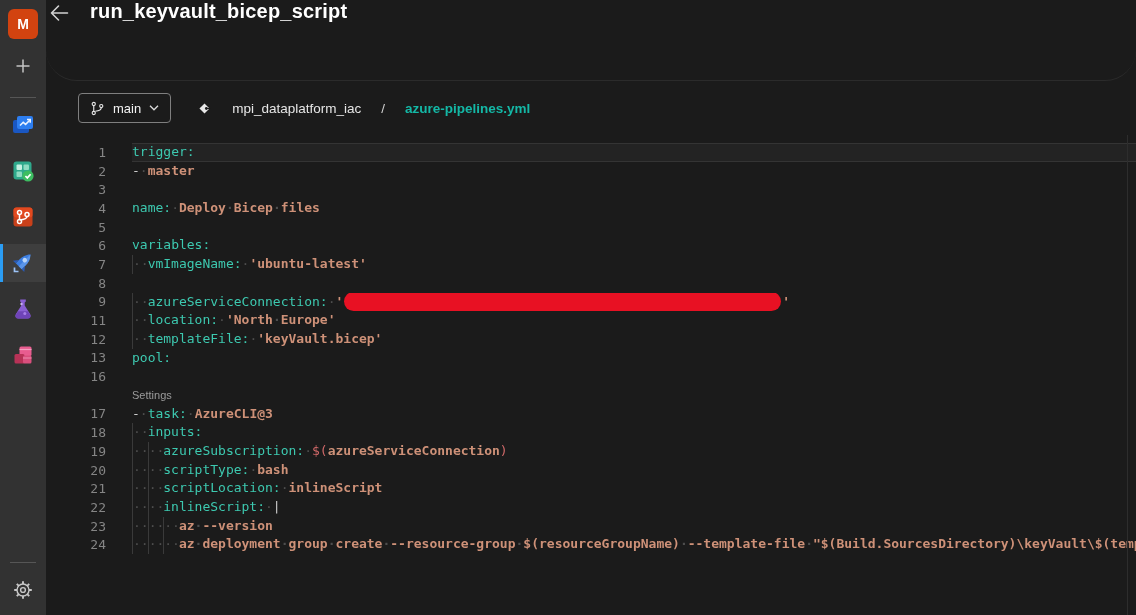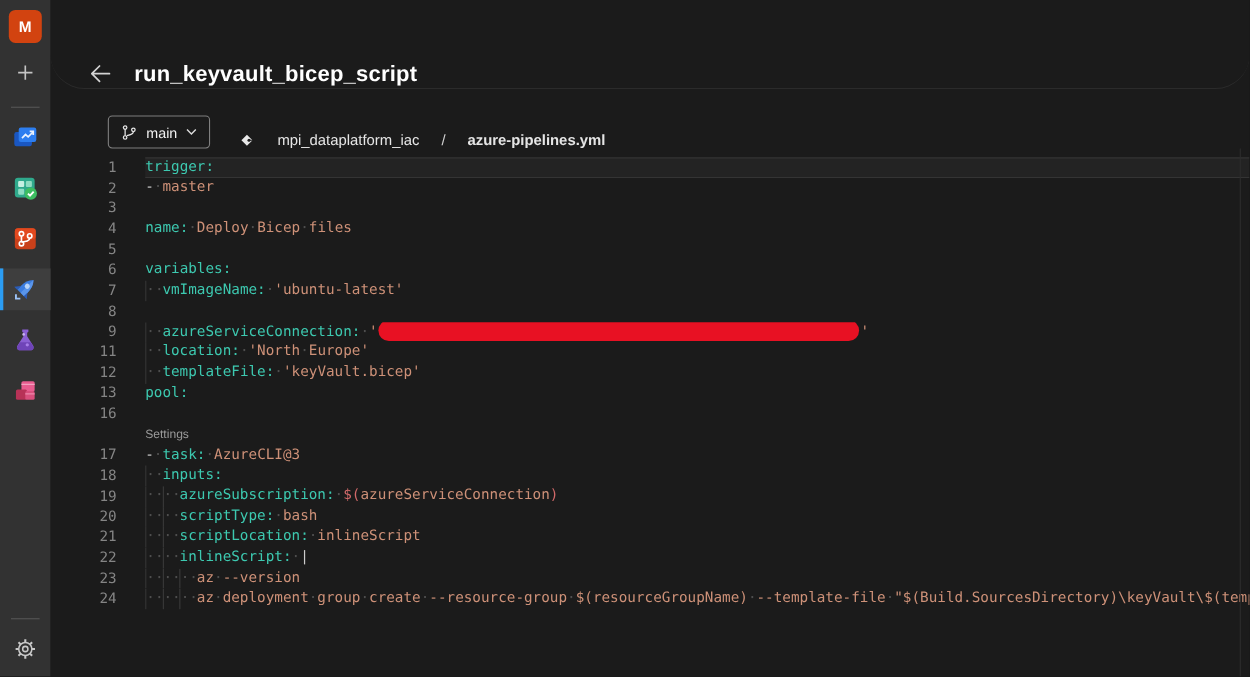--- a/index.html
+++ b/index.html
@@ -19,47 +19,47 @@
   .sb-item.selected { background:#3e3e3e; }
   .sb-item.selected::before { content:""; position:absolute; left:0; top:0; bottom:0; width:3px;
              background:#2b9df4; }
   .sb-divider { width:26px; height:1px; background:#565656; margin-top:12px; flex:none; }
   .sb-spacer { flex:1; }
   .sb-bottom { margin-bottom:6px; }
 
   
   .main { flex:1; display:flex; flex-direction:column; background:#1b1b1b; min-width:0; }
 
-  .hdr { height:81px; display:flex; align-items:flex-end; padding-left:32px;
+  .hdr { height:81px; display:flex; align-items:flex-start; 
          border-bottom:1px solid #2b2b2b;border-radius:31px; }
   .back-btn { background:none; border:none; cursor:pointer; width:26px; height:26px;
               display:flex; align-items:center; justify-content:center; }
   .page-title { color:#ffffff; font-size:20px; font-weight:700; margin-left:18px; letter-spacing:.2px; }
 
-  .toolbar { height:54px; display:flex; align-items:flex-end; padding-left:52px; }
+  .toolbar { height:54px; display:flex; align-items:center; padding-left:32px; }
   .branch-btn { display:flex; align-items:center; gap:8px; height:30px; padding:0 11px;
                 background:transparent; border:1px solid #7f7f7f; border-radius:4px; cursor:pointer; }
   .branch-label { color:#f2f2f2; font-size:13px; }
   .breadcrumb { display:flex; align-items:center; margin-left:26px; gap:20px; }
   .crumb { color:#e6e6e6; font-size:13.5px; }
   .crumb-sep { color:#d0d0d0; font-size:13.5px; }
-  .crumb-file { color:#e5e5e5; font-size:13.5px; font-weight:700; }
+  .crumb-file { color:#14b8a6; font-size:13.5px; font-weight:700; }
 
   
   .editor { flex:1; position:relative; padding-top:8px; font-family:"DejaVu Sans Mono","Liberation Mono",monospace; }
   .ruler { position:absolute; top:0; right:8px; bottom:0; width:1px; background:#2d2d2d; }
   .crow { display:flex; height:18.7px; align-items:center; }
   .ln { width:60px; text-align:right; color:#858585; font-size:13px; flex:none;
         font-family:"DejaVu Sans Mono","Liberation Mono",monospace; }
   .ctext { flex:1; margin-left:26px; white-space:pre; font-size:13px; color:#d4d4d4;
            height:100%; line-height:18.7px; min-width:0; overflow:hidden; }
   .crow.hl .ctext { background:rgba(255,255,255,.035);
            box-shadow: inset 0 1px 0 rgba(255,255,255,.08), inset 0 -1px 0 rgba(255,255,255,.08); }
   .tok-key { color:#3dc9b0;text-align:center; }
-  .tok-str { color:#ce9178; }
+  .tok-str { color:#ce9178;font-weight:bold; }
   .tok-pun { color:#cccccc; }
   .tok-var { color:#d16969; }
   .ws { color:#4e4e4e; }
   .iu { display:inline-block; width:2ch; border-left:1px solid #3a3a3a; }
   .redaction { display:inline-block; width:437px; height:19px; background:#e81123;
                border-radius:9.5px; vertical-align:middle; margin:-2px 1px 0 1px; }
   .lens { font-family:"Liberation Sans",sans-serif; font-size:11px; color:#9b9b9b; cursor:pointer;text-align:right; }
 </style>
 </head>
 <body>

